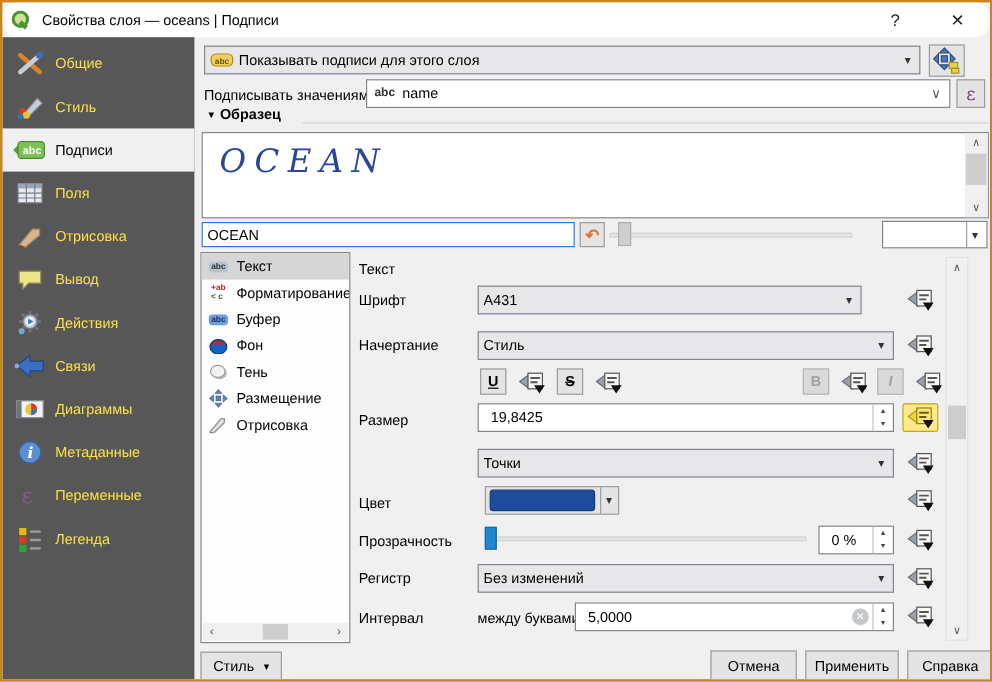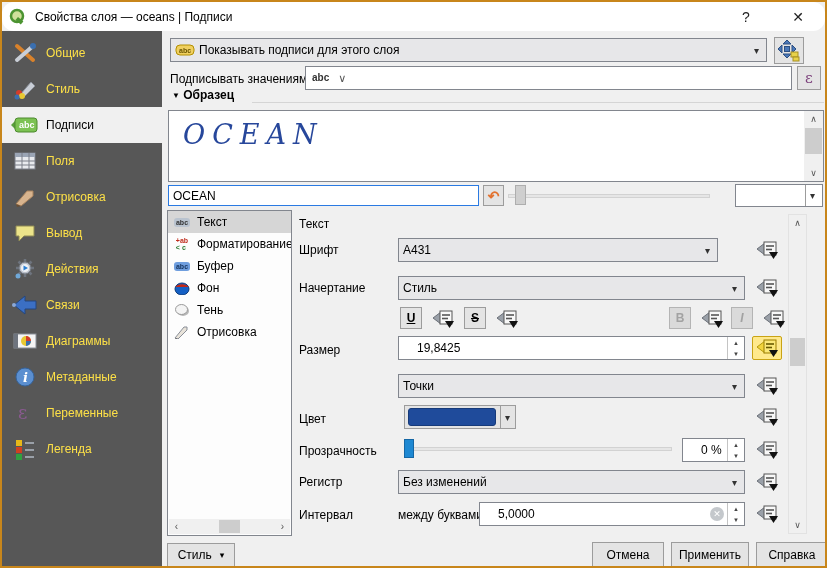--- a/index.html
+++ b/index.html
@@ -19,21 +19,21 @@
   .combo{position:absolute;box-sizing:border-box;height:24px;background:#e7e7e9;border:1px solid #82868e;display:flex;align-items:center;padding:0 4px;}
   .combo .cval{flex:1;white-space:nowrap;overflow:hidden;}
   .combo .carr{flex:none;color:#333;font-size:10px;padding:0 3px;}
   .combo.white{background:#fff;}
   .btn{position:absolute;box-sizing:border-box;background:#e4e4e4;border:1px solid #9c9c9c;display:flex;align-items:center;justify-content:center;}
   .plabel{position:absolute;white-space:nowrap;}
   .ovr{position:absolute;width:28px;height:22px;display:flex;align-items:center;justify-content:center;background:transparent;border:1px solid transparent;}
   .ovr.active{background:#ffe98c;border:1px solid #c9a315;border-radius:2px;}
   .tinput{position:absolute;box-sizing:border-box;border:1px solid #82868e;background:#fff;font-family:"Liberation Sans",sans-serif;font-size:12px;padding:0 4px;}
   .spinbox{position:absolute;box-sizing:border-box;height:24px;background:#fff;border:1px solid #82868e;display:flex;align-items:center;}
-  .spinbox .sval{flex:1;padding-left:10px;margin-left:8px;}
+  .spinbox .sval{flex:1;padding-left:10px;}
   .spincol{flex:none;width:16px;height:100%;border-left:1px solid #c4c4c4;display:flex;flex-direction:column;}
   .spincol span{flex:1;display:flex;align-items:center;justify-content:center;font-size:6px;color:#444;}
   .vscroll{position:absolute;width:19px;background:#f0f0f0;border:1px solid #e2e2e2;box-sizing:border-box;}
   .vscroll .sar{position:absolute;left:0;right:0;height:16px;display:flex;align-items:center;justify-content:center;font-size:9px;color:#555;}
   .vscroll .thumb{position:absolute;left:1px;right:1px;background:#cdcdcd;}
   .slider-track{position:absolute;height:4px;background:#e6e6e6;border:1px solid #d2d2d2;box-sizing:border-box;}
   .slider-handle{position:absolute;box-sizing:border-box;}
   .groupline{position:absolute;height:1px;background:#d5d5d5;}
   .toolbtn{font-weight:bold;}
   .disabled{color:#a2a2a2 !important;background:#dadada !important;border-color:#b4b4b4 !important;}
@@ -224,20 +224,21 @@
           <rect x="7.5" y="7.5" width="5" height="5"></rect>
         </g>
       <rect x="14" y="13" width="7" height="5" fill="#e8d24a" stroke="#a89020"></rect>
       <rect x="16" y="18" width="6" height="4" fill="#e8d24a" stroke="#a89020"></rect>
     </svg>
   </div>
 
   <span class="plabel" style="left:168px;top:70px">Подписывать значениями</span>
   <div class="combo white" style="left:303px;top:64px;width:487px">
     <span class="badge" style="color:#333;font-size:10px;font-weight:bold;margin-right:4px">abc</span>
+    <span class="cval">name</span>
     <span class="carr" style="font-size:11px;color:#555">∨</span>
   </div>
   <div class="btn" style="left:795px;top:64px;width:24px;height:24px">
     <span style="color:#7b3f7b;font-size:15px;font-family:'DejaVu Serif',serif">ε</span>
   </div>
 
   <span class="plabel" style="left:170px;top:86px;font-weight:bold"><span style="font-size:8px;vertical-align:1px">▼</span>&nbsp;<span>Образец</span></span>
   <div class="groupline" style="left:250px;top:100px;width:572px"></div>
 
   <div style="position:absolute;left:166px;top:108px;width:656px;height:72px;background:#fff;border:1px solid #82868e;box-sizing:border-box">
@@ -289,20 +290,34 @@
       <span class="llabel">Фон</span>
     </div>
     <div class="list-item">
       <span class="licon">
           <svg width="16" height="14" viewBox="0 0 16 14">
             <ellipse cx="9" cy="8" rx="6" ry="5" fill="#b8b8b8"></ellipse>
             <ellipse cx="7.5" cy="6.5" rx="6" ry="5" fill="#f4f4f4" stroke="#9a9a9a"></ellipse>
           </svg>
         </span>
       <span class="llabel">Тень</span>
+    </div>
+    <div class="list-item">
+      <span class="licon">
+          <svg width="16" height="16" viewBox="0 0 16 16">
+            <g fill="#5b84b8" stroke="#35567e" stroke-width="0.5">
+              <polygon points="8,0.5 11,4 5,4"></polygon>
+              <polygon points="8,15.5 11,12 5,12"></polygon>
+              <polygon points="0.5,8 4,5 4,11"></polygon>
+              <polygon points="15.5,8 12,5 12,11"></polygon>
+              <rect x="6" y="6" width="4" height="4"></rect>
+            </g>
+          </svg>
+        </span>
+      <span class="llabel">Размещение</span>
     </div>
     <div class="list-item">
       <span class="licon">
           <svg width="16" height="14" viewBox="0 0 16 14">
             <polygon points="1,13 10,2 13,2 13,5 4,14" fill="#e8e3da" stroke="#8a8f98"></polygon>
             <polygon points="1,13 4,14 2,14.5" fill="#555"></polygon>
           </svg>
         </span>
       <span class="llabel">Отрисовка</span>
     </div>

